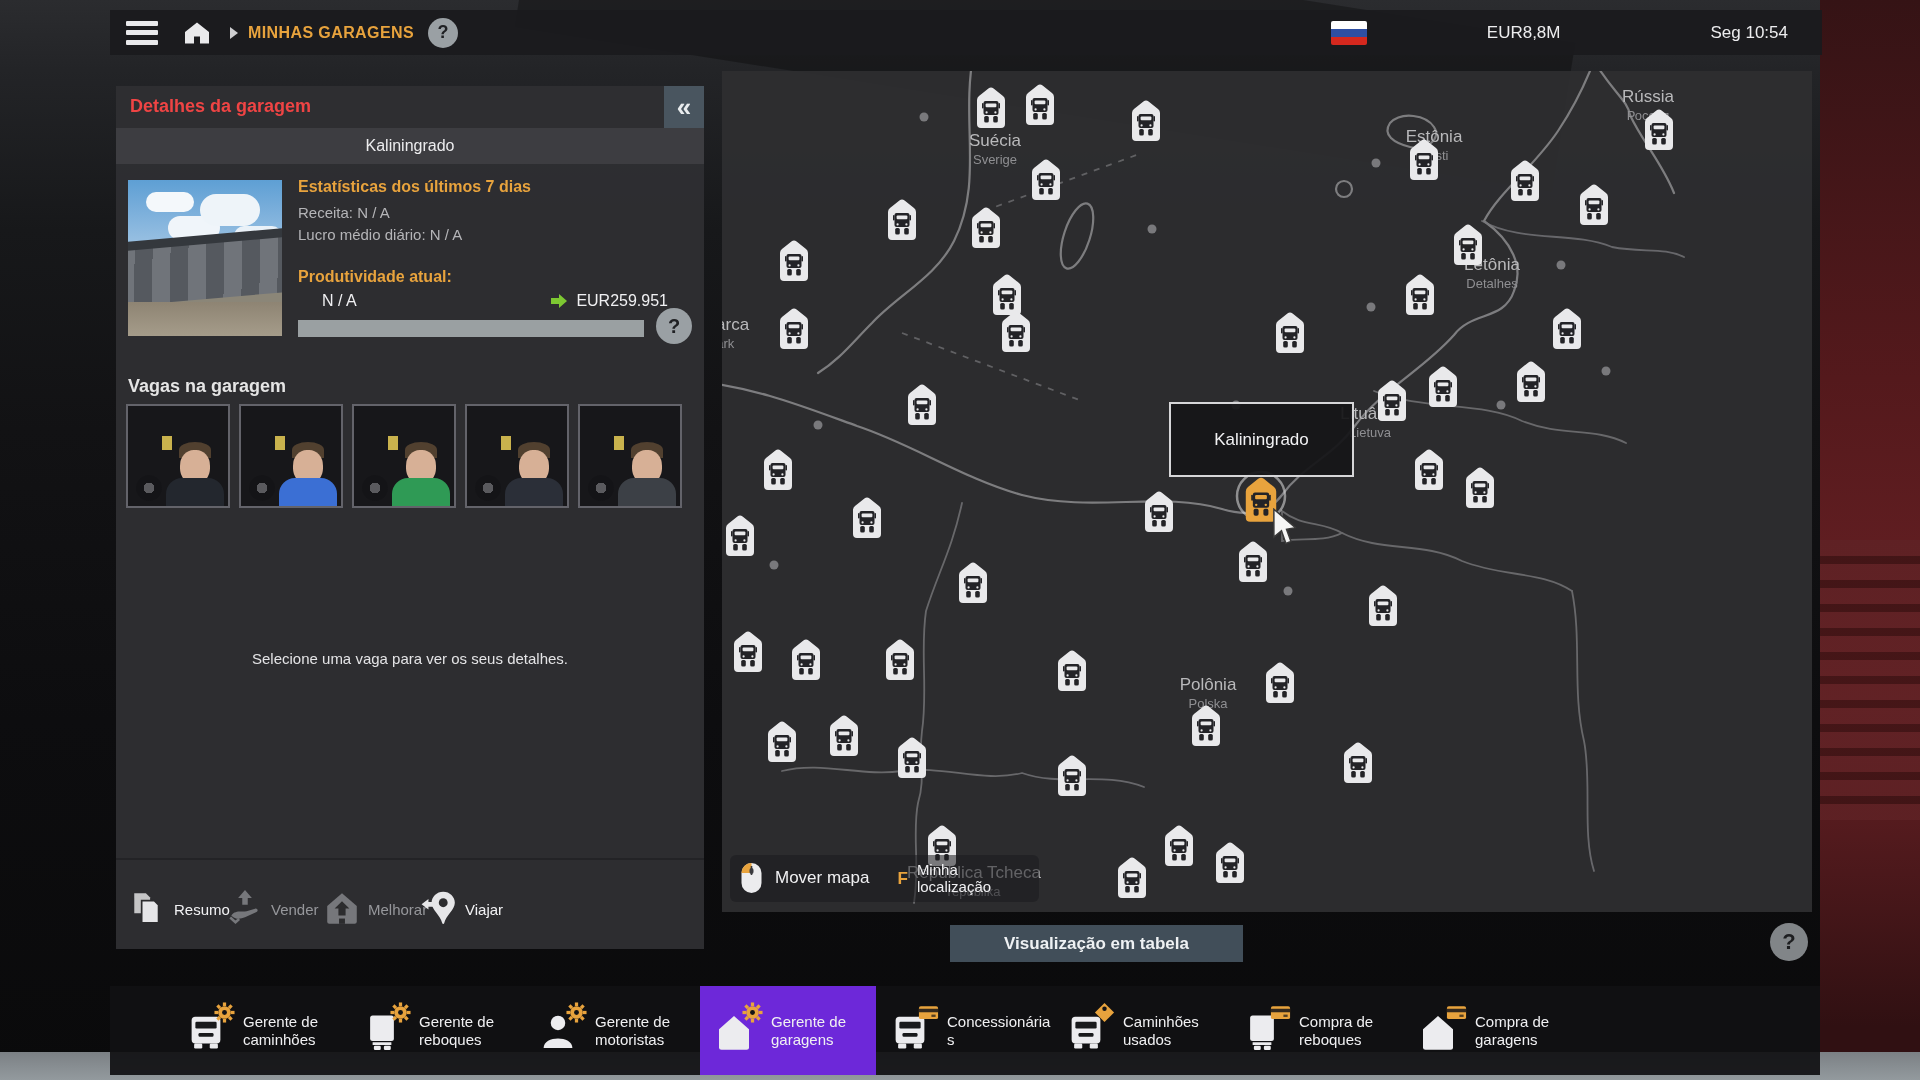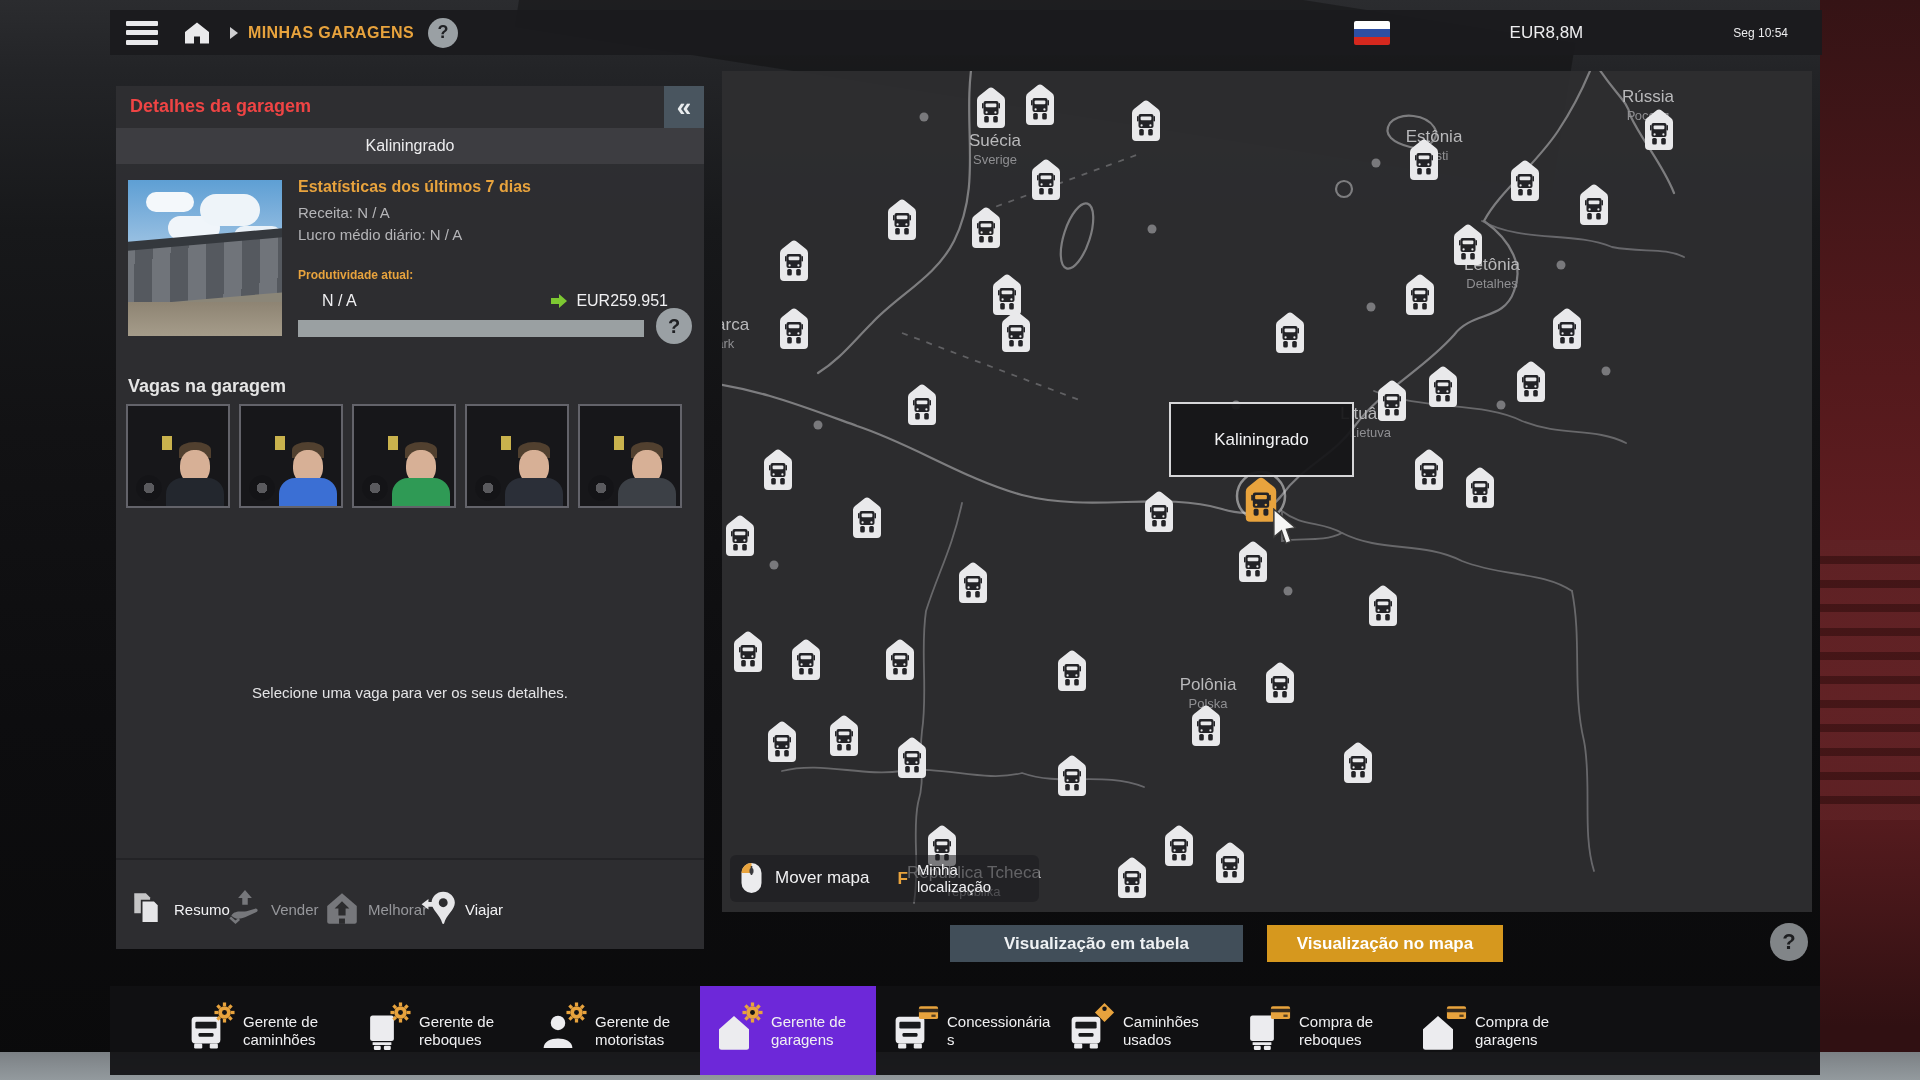--- a/index.html
+++ b/index.html
@@ -23,59 +23,59 @@
   .burger { width:32px; height:24px; display:flex; flex-direction:column; justify-content:space-between; margin-right:26px; cursor:pointer; }
   .burger i { display:block; height:5px; background:#e9e9eb; border-radius:1px; }
   .home-ic { margin-right:20px; cursor:pointer; display:flex; }
   .crumb-chev { width:0; height:0; border-left:8px solid #cfcfd1; border-top:6px solid transparent; border-bottom:6px solid transparent; margin-right:10px; }
   .crumb { color:#e8a33d; font-size:16px; font-weight:700; letter-spacing:.4px; margin-right:14px; cursor:pointer; }
   .help-badge { width:30px; height:30px; border-radius:50%; background:#9aa0a4; color:#202124;
     font-weight:700; font-size:18px; display:flex; align-items:center; justify-content:center; cursor:pointer; }
   .flag { width:36px; height:24px; margin-left:auto; border-radius:2px;
     background:linear-gradient(#ffffff 0 33%,#2e4fa3 33% 66%,#d5281e 66% 100%); }
   .tb-money { color:#ededef; font-size:17px; margin-left:120px; }
-  .tb-time  { color:#ededef; font-size:12px; margin-left:150px; margin-right:10px; }
+  .tb-time  { color:#ededef; font-size:17px; margin-left:150px; margin-right:10px; }
 
   
   .panel { position:absolute; left:116px; top:86px; width:588px; height:863px; z-index:4;
     background:rgba(46,46,50,.97); }
   .p-title { position:absolute; left:14px; top:10px; color:#ef4444; font-size:18px; font-weight:700; }
   .p-collapse { position:absolute; right:0; top:0; width:40px; height:42px; background:#49555f; color:#e9ecee;
     font-size:26px; font-weight:700; display:flex; align-items:center; justify-content:center; cursor:pointer; }
   .p-name-row { position:absolute; left:0; top:42px; width:100%; height:36px; background:#3d3d41;
     display:flex; align-items:center; justify-content:center; color:#ececee; font-size:16px; }
   .photo { position:absolute; left:12px; top:94px; width:154px; height:156px; overflow:hidden;
     background:linear-gradient(#5e9fd4 0,#a9c9e6 52%,#8b8678 52%); }
   .ph-cloud { position:absolute; left:18px; top:12px; width:48px; height:20px; border-radius:20px; background:#f4f8fb;
     box-shadow:60px 8px 0 6px #eef4f9, 24px 26px 0 2px #f0f5fa, 88px 34px 0 0 #e9f1f8; }
   .ph-roof { position:absolute; left:-8%; top:35%; width:116%; height:9%; background:#34383d; transform:rotate(-5deg); }
   .ph-wall { position:absolute; left:-8%; top:41%; width:116%; height:35%; transform:rotate(-5deg) skewX(-6deg);
     background:repeating-linear-gradient(90deg,#70747a 0 18px,#55595f 18px 36px); }
   .ph-ground { position:absolute; left:0; bottom:0; width:100%; height:22%; background:linear-gradient(#8e8473,#a59c8a); }
   .s-title { position:absolute; left:182px; top:92px; color:#e8a33d; font-size:16px; font-weight:700; }
   .s-line1 { position:absolute; left:182px; top:118px; color:#b5b5b8; font-size:15px; }
   .s-line2 { position:absolute; left:182px; top:140px; color:#b5b5b8; font-size:15px; }
-  .s-prod  { position:absolute; left:182px; top:182px; color:#e8a33d; font-size:12px; font-weight:700; }
+  .s-prod  { position:absolute; left:182px; top:182px; color:#e8a33d; font-size:16px; font-weight:700; }
   .s-valrow { position:absolute; left:182px; top:206px; width:346px; display:flex; align-items:center; color:#f0f0f2; font-size:16px;margin-left:24px; }
   .s-valrow .gap { flex:1; }
   .s-valrow svg { margin-right:8px; }
   .pbar { position:absolute; left:182px; top:234px; width:346px; height:17px; background:#9aa0a2; }
   .p-help { position:absolute; left:540px; top:222px; }
   .v-title { position:absolute; left:12px; top:290px; color:#e5e5e5; font-size:18px; font-weight:700; }
   .slots-row { position:absolute; left:10px; top:318px; display:flex; gap:9px; }
   .slot { position:relative; width:104px; height:104px; background:#17171a; border:2px solid #63636a; overflow:hidden; cursor:pointer; }
   .slot .bus { position:absolute; left:-8%; top:6%; width:120%; height:88%; transform:rotate(-3deg); border-radius:6px 10px 0 0;
     background:linear-gradient(180deg,#1e1f22 0 14%,#c9ccce 14% 24%,#414categ 24%,#42484f 24% 50%,#d2d4d6 50% 84%,#222226 84% 100%); }
   .slot .badge-y { position:absolute; left:34px; top:30px; width:10px; height:14px; background:#c9b24d; }
   .slot .wheel { position:absolute; left:8px; bottom:5px; width:26px; height:26px; border-radius:50%;
     background:radial-gradient(circle,#5a5a5e 0 28%,#141417 30% 100%); }
   .slot .d-hair { position:absolute; right:17px; bottom:48px; width:32px; height:16px; border-radius:50% 50% 0 0; background:#51402f; }
   .slot .d-head { position:absolute; right:18px; bottom:22px; width:30px; height:34px; border-radius:46%; background:#d7b096; }
   .slot .d-shirt { position:absolute; right:4px; bottom:-6px; width:58px; height:34px; border-radius:16px 16px 0 0; }
-  .p-hint { position:absolute; left:0; top:598px; width:100%; text-align:center; color:#e4e4e6; font-size:15px; }
+  .p-hint { position:absolute; left:0; top:564px; width:100%; text-align:center; color:#e4e4e6; font-size:15px; }
   .actions { position:absolute; left:0; top:772px; width:100%; height:91px; border-top:2px solid #232326;
     display:flex; padding:10px 0 0 12px; gap:19px; }
   .action { width:78px; display:flex; align-items:center; gap:6px; cursor:pointer; }
   .action .a-ic { color:#e6e6e8; }
   .action .a-lb { font-size:15px; color:#f2f2f4; }
   .action.disabled .a-ic { color:#76777b; }
   .action.disabled .a-lb { color:#96979b; }
 
   
   .map { position:absolute; left:722px; top:71px; width:1090px; height:841px; z-index:3;
@@ -485,21 +485,20 @@
         <span>Mover mapa</span>
       </div>
       <div class="hint-loc">
         <span class="key">F</span>
         <span class="txt">Minha localização</span>
       </div>
     </div>
   </section>
 
   <div class="view-btn btn-table">Visualização em tabela</div>
-  <div class="view-btn btn-map">Visualização no mapa</div>
   <div class="map-help">?</div>
 
   <nav class="navbar">
       <div class="nav-item">
         <span class="nav-icon">
           <svg class="base" width="40" height="40" viewBox="0 0 32 32">
             <use href="#g-truck"></use>
           </svg>
           <svg class="badge" width="21" height="21" viewBox="0 0 18 18">
             <use href="#b-gear"></use>

